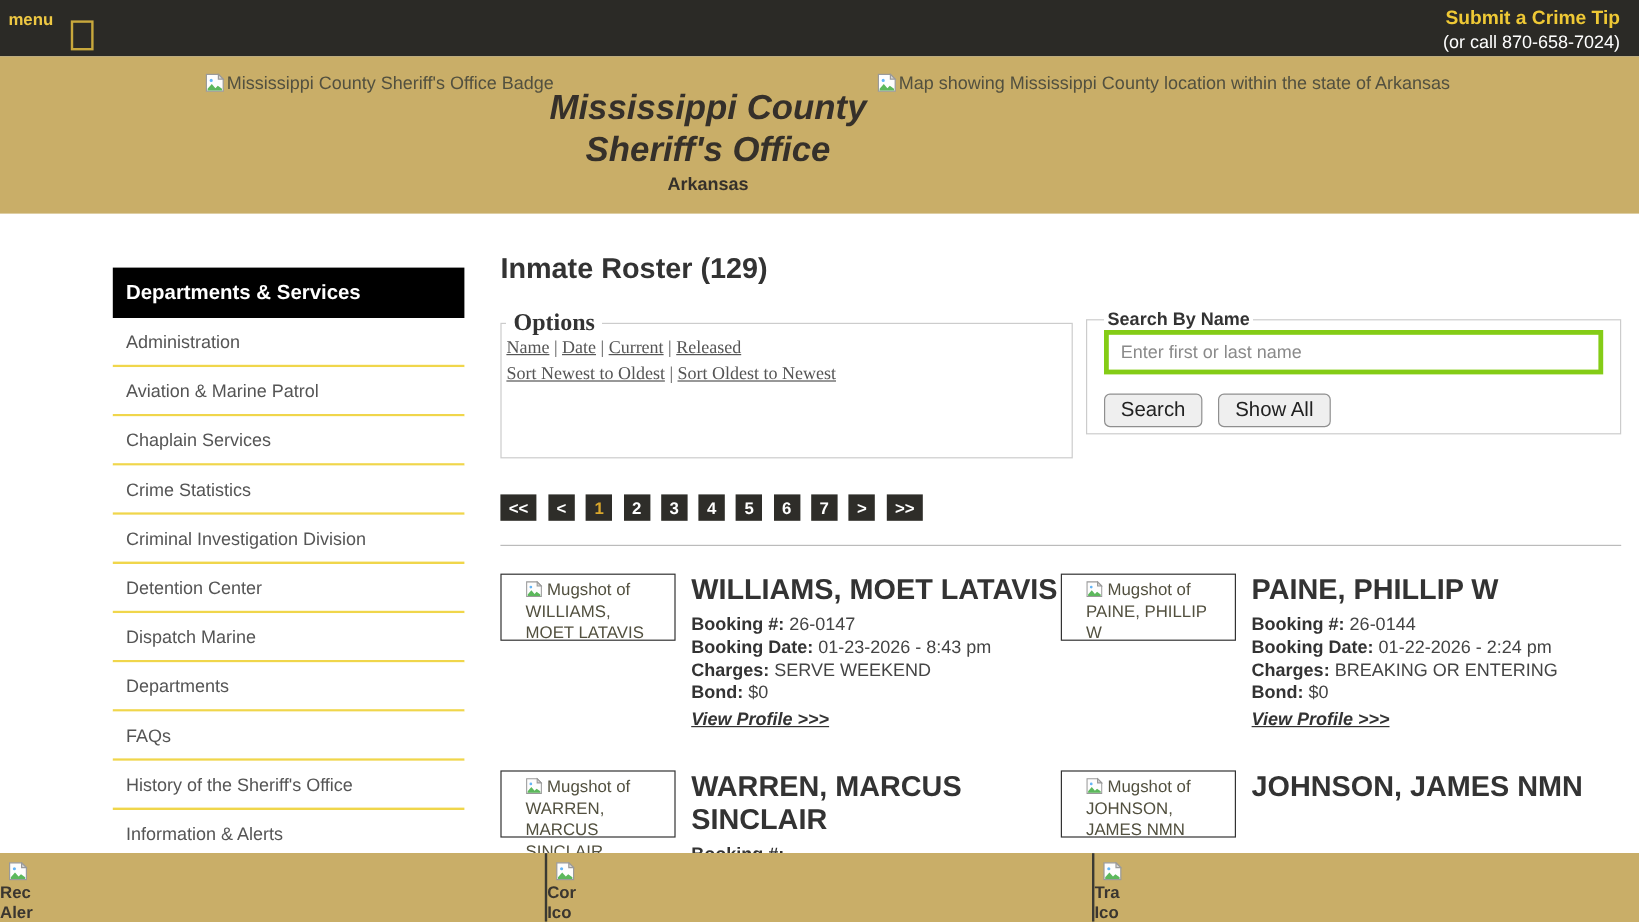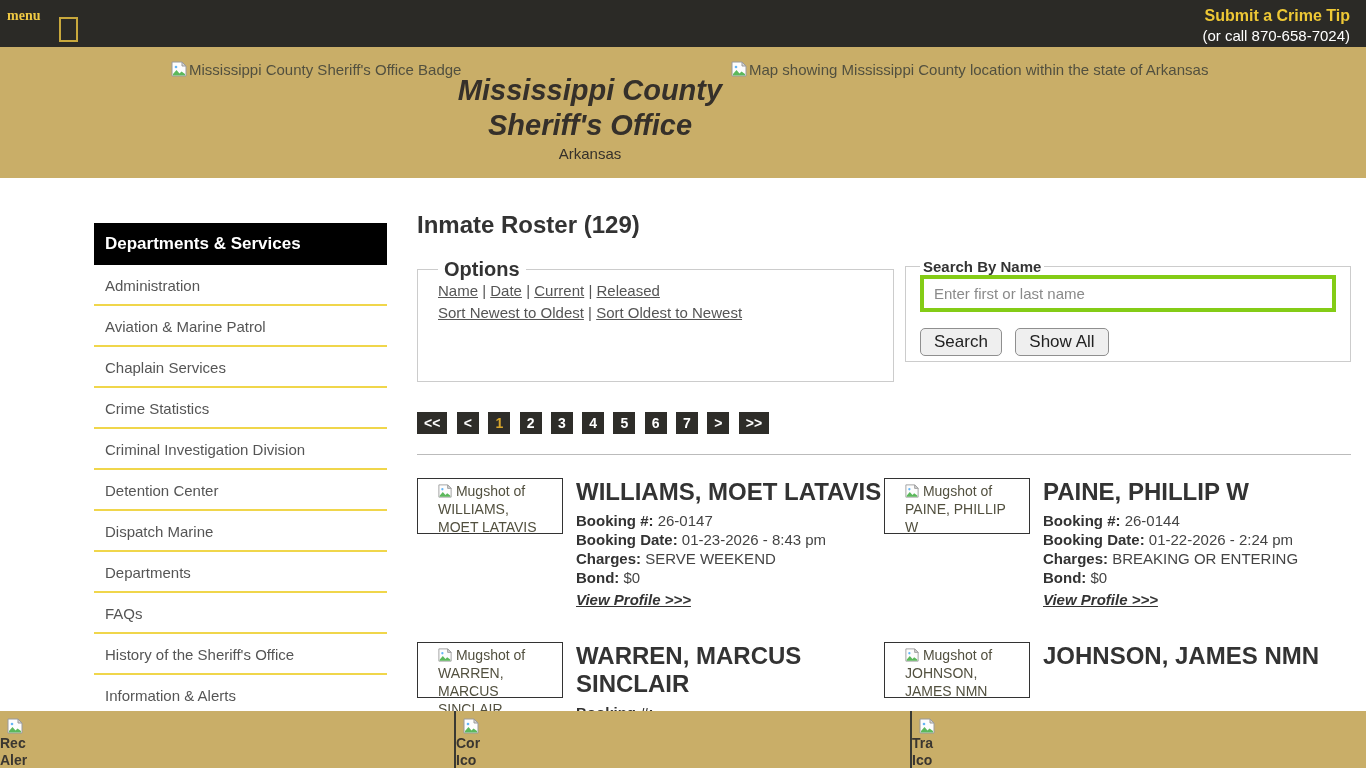--- a/index.html
+++ b/index.html
@@ -1,54 +1,54 @@
 <!DOCTYPE html>
 <html><head>
 <meta charset="utf-8">
 <style>
   * { margin:0; padding:0; box-sizing:border-box; }
   html,body { width:1366px; height:768px; overflow:hidden; background:#ffffff;
               font-family:"Liberation Sans", sans-serif; }
 
   
   .topbar { position:relative; height:47px; background:#2b2a26; }
-  .menu-btn { position:absolute; left:7px; top:10px; cursor:pointer; width:42px;font-family:Liberation Serif, serif; }
+  .menu-btn { position:absolute; left:7px; top:10px; cursor:pointer; width:42px; }
   .menu-btn .bar { height:6px; background:#eec843; margin-bottom:4px; }
   .menu-btn .menu-label { color:#eec843; font-size:14px; font-weight:bold; line-height:12px; }
   .small-square { position:absolute; left:59px; top:17px; width:19px; height:25px;
                   border:2px solid #c8a83c; }
   .crimetip { position:absolute; right:16px; top:7px; text-align:right; }
   .crimetip .tip-link { color:#eec835; font-size:16px; font-weight:bold; text-decoration:none; display:block; }
   .crimetip .tip-phone { color:#ffffff; font-size:15px; margin-top:2px; }
 
   
   .gold-header { position:relative; height:131px; background:#c9ae68; }
   .alt-img { display:flex; align-items:flex-start; gap:2px; color:#52503f; font-size:15px;text-align:right; }
   .badge-alt { position:absolute; left:171px; top:14px; }
   .map-alt { position:absolute; left:731px; top:14px; }
   .site-title { position:absolute; left:430px; top:26px; width:320px; text-align:center; }
   .site-title .main-title { font-size:29px; font-weight:bold; font-style:italic;
                             color:#35302a; line-height:35px; }
-  .site-title .sub-title { font-size:15px; font-weight:normal; color:#35302a; margin-top:2px; }
+  .site-title .sub-title { font-size:15px; font-weight:bold; color:#35302a; margin-top:2px; }
 
   
   .content { display:flex; padding:33px 0 0 94px; align-items:flex-start; }
 
   .sidebar { width:293px; flex:0 0 293px;margin-top:12px; }
   .sidebar-header { background:#000000; color:#ffffff; font-size:17px; font-weight:bold;
                     padding:11px 11px; }
   .sidebar-item { font-size:15px; color:#555555; padding:12px 11px 10px 11px;
                   border-bottom:2px solid #f0d64b; cursor:pointer; background:#fff; }
 
   .main { margin-left:30px; width:934px; }
   .page-title { font-size:24px; font-weight:bold; color:#333333; margin-bottom:19px; }
 
   .panels { display:flex; align-items:flex-start; }
   fieldset { border:1px solid #cccccc; background:#fff; }
-  .options-box { width:506px; height:124px; padding:0 0 0 20px; }
+  .options-box { width:506px; height:124px; padding:0 0 0 4px;font-family:Liberation Serif, serif; }
   .options-box legend { font-size:20px; font-weight:bold; color:#333333; padding:0 6px; margin-left:0px; }
   .options-links { font-size:15px; color:#555555; line-height:19px; }
   .options-links a { color:#555555; text-decoration:underline; }
   .options-row2 { margin-top:3px; }
   .search-box { width:456px; height:104px; margin-left:11px; padding:0 14px; }
   .search-box legend { font-size:15px; font-weight:bold; color:#333333; padding:0 3px; }
   .search-input { width:416px; height:37px; border:4px solid #84cc16; font-size:15px;
                   padding:0 10px; color:#333; background:#fff; }
   .search-input::placeholder { color:#8a8a8a; }
   .search-buttons { margin-top:16px; }

